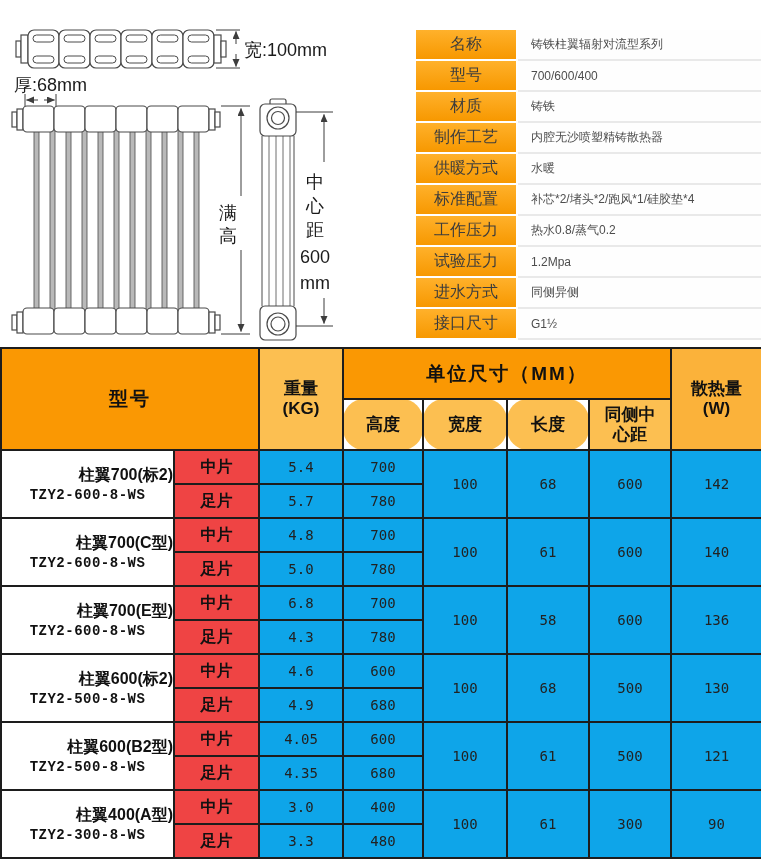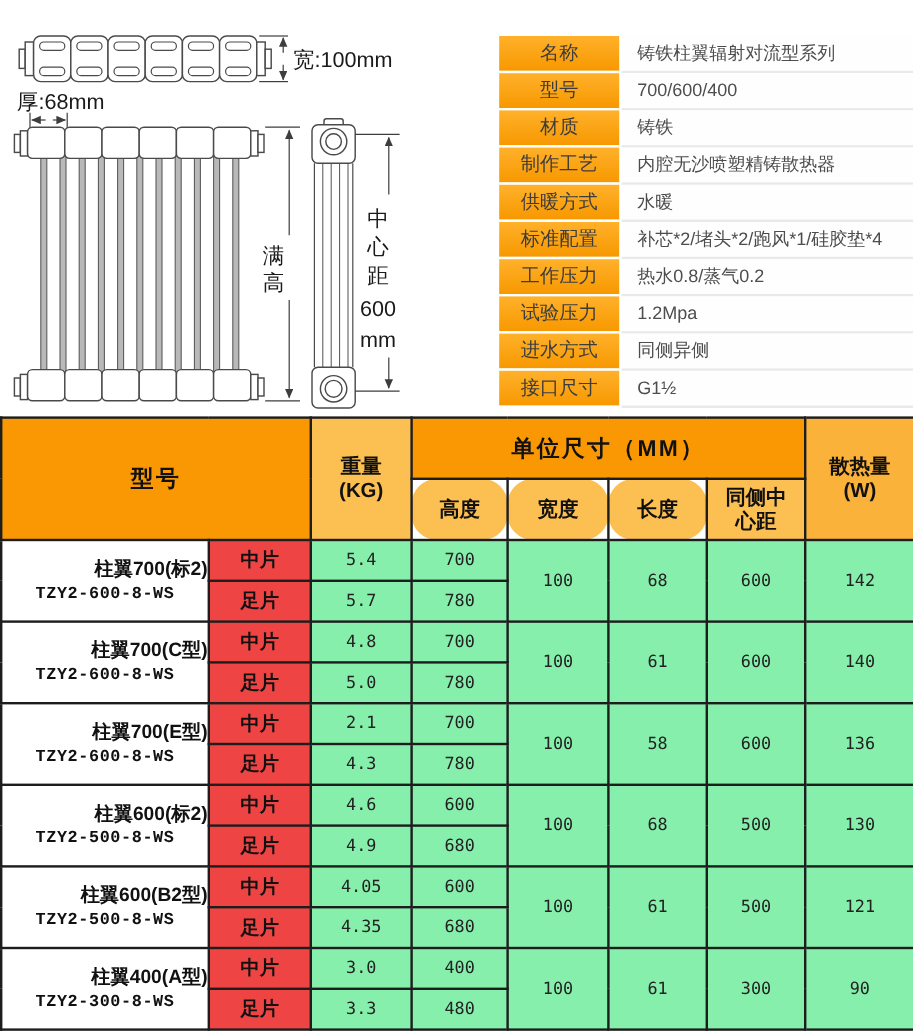--- a/index.html
+++ b/index.html
@@ -21,21 +21,21 @@
     width:100px; height:29px; margin-right:2px;
     background:linear-gradient(180deg,#ffb12b 0%, #f79800 100%);
     border-bottom:2px solid #ffffff;
     color:#3c3c3c; font-size:16px;
     display:flex; align-items:center; justify-content:center;
     white-space:nowrap;
   }
   .spec-value {
     flex:1; height:29px; border-bottom:2px solid #e9e9e9;
     background:#fefefe;
-    color:#4d4d4d; font-size:15px;
+    color:#4d4d4d; font-size:12px;
     display:flex; align-items:center; padding-left:13px;
     white-space:nowrap;
   }
 
   
   .size-table {
     border-collapse:collapse; table-layout:fixed;
     width:761px; margin-top:0;
   }
   .size-table th, .size-table td {
@@ -50,21 +50,21 @@
   th.hdr-mid   { background:#fbb23a; }
   .hdr-main  { font-size:19px; font-weight:bold; letter-spacing:2px; }
   .hdr-sub   { font-size:17px; font-weight:bold;border-radius:21px; }
   .hdr-two-line div { line-height:1.15; font-size:17px; font-weight:bold; }
   td.model-cell { background:#ffffff; }
   .model-name { font-weight:bold; font-size:16px; line-height:1.35;text-align:right; }
   .model-code { font-weight:bold; font-size:14px; line-height:1.3;
                 font-family:"Liberation Mono", monospace; letter-spacing:0.5px; }
   td.piece-cell { font-weight:bold; font-size:16px; background:#ef4444; }
   td.num-cell  { font-family:"DejaVu Sans Mono", monospace; font-size:14px;
-                 background:#86efac; color:#222; }
+                 background:#0ea5e9; color:#222; }
 
   
   svg text { font-family:"Liberation Sans", sans-serif; fill:#1a1a1a; }
 </style>
 </head>
 <body>
 
 <div class="page">
 
   <div class="top-section">
@@ -319,21 +319,21 @@
         <td class="num-cell">5.0</td>
         <td class="num-cell">780</td>
       </tr>
 
       <tr>
         <td class="model-cell" rowspan="2">
           <div class="model-name">柱翼700(E型)</div>
           <div class="model-code">TZY2-600-8-WS</div>
         </td>
         <td class="piece-cell">中片</td>
-        <td class="num-cell">2.1</td>
+        <td class="num-cell">6.8</td>
         <td class="num-cell">700</td>
         <td class="num-cell" rowspan="2">100</td>
         <td class="num-cell" rowspan="2">58</td>
         <td class="num-cell" rowspan="2">600</td>
         <td class="num-cell" rowspan="2">136</td>
       </tr>
       <tr>
         <td class="piece-cell">足片</td>
         <td class="num-cell">4.3</td>
         <td class="num-cell">780</td>

